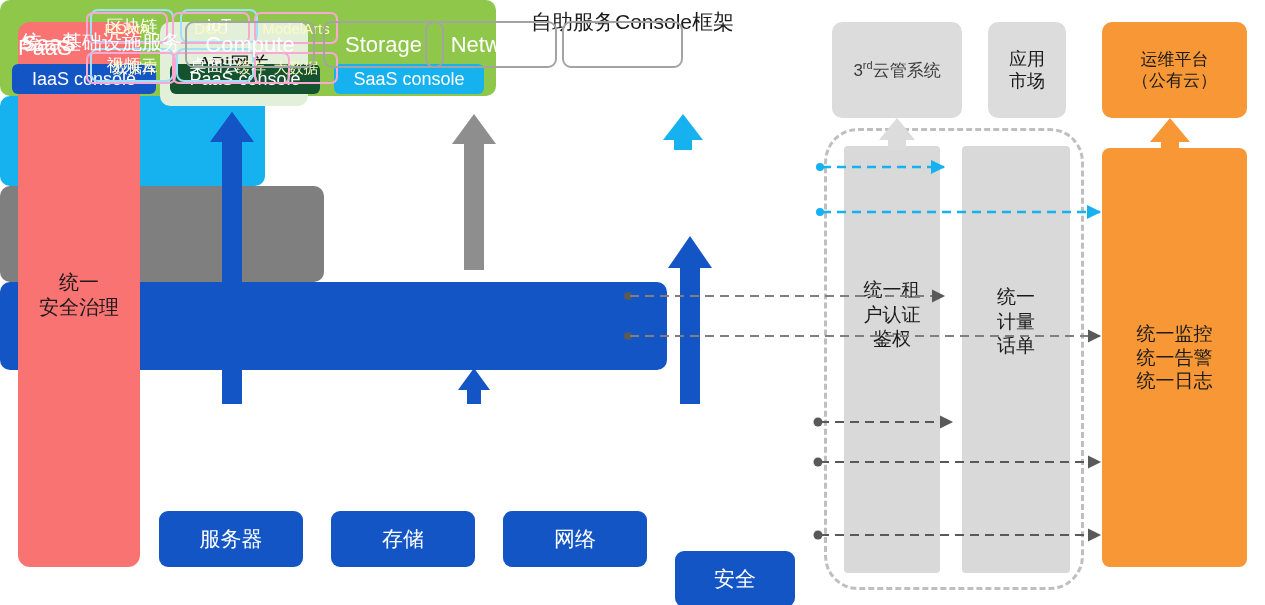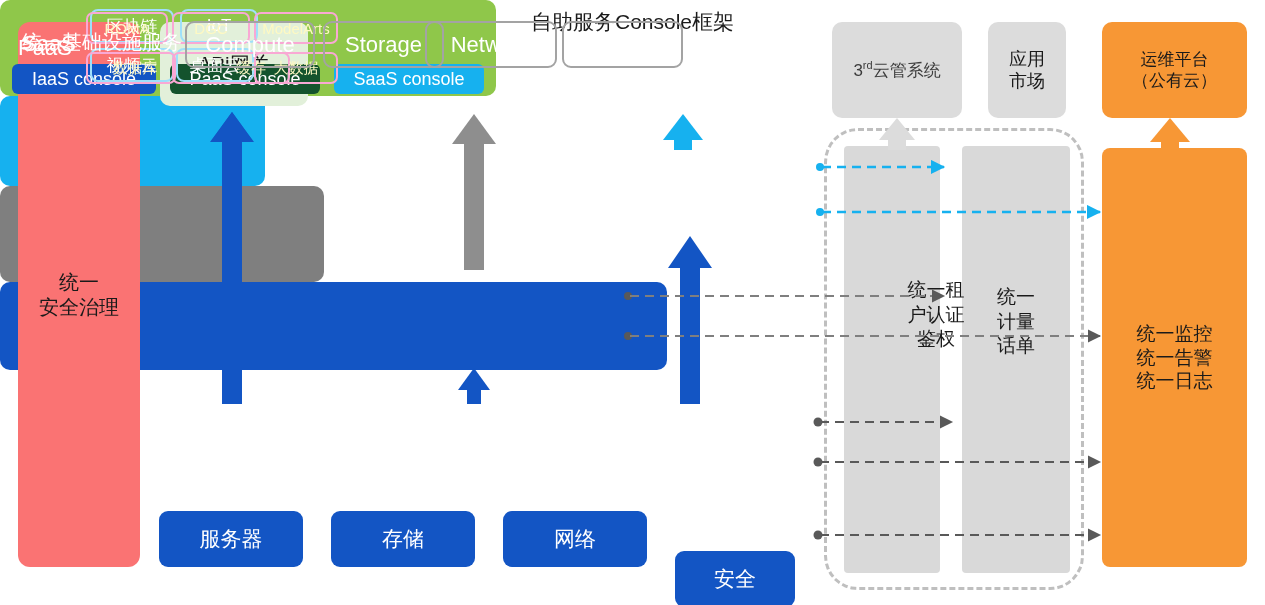--- a/index.html
+++ b/index.html
@@ -94,21 +94,21 @@
   #bb4{left:675px;width:120px;margin-top:40px;}
 
   
   #dashgroup{position:absolute;left:824px;top:128px;width:260px;height:462px;
              border:3px dashed #bfbfbf;border-radius:34px;box-sizing:border-box;}
   .graycol{position:absolute;background:#d9d9d9;border-radius:4px;}
   #gc1{left:844px;top:146px;width:96px;height:427px;}
   #gc2{left:962px;top:146px;width:108px;height:427px;}
   .gclabel{position:absolute;text-align:center;font-size:19px;color:#1a1a1a;
            line-height:1.3;}
-  #gl1{left:844px;top:278px;width:96px;padding-left:44px;}
+  #gl1{left:844px;top:278px;width:96px;}
   #gl2{left:962px;top:285px;width:108px;}
 
   svg.ov{position:absolute;left:0;top:0;width:1265px;height:605px;
          pointer-events:none;}
 </style>
 </head>
 <body>
 
 <div id="stage">
 

